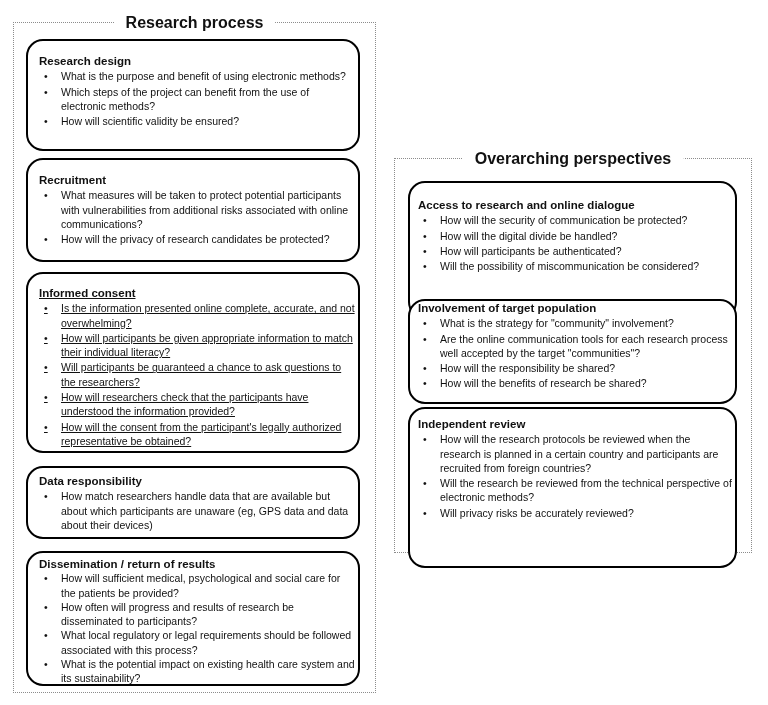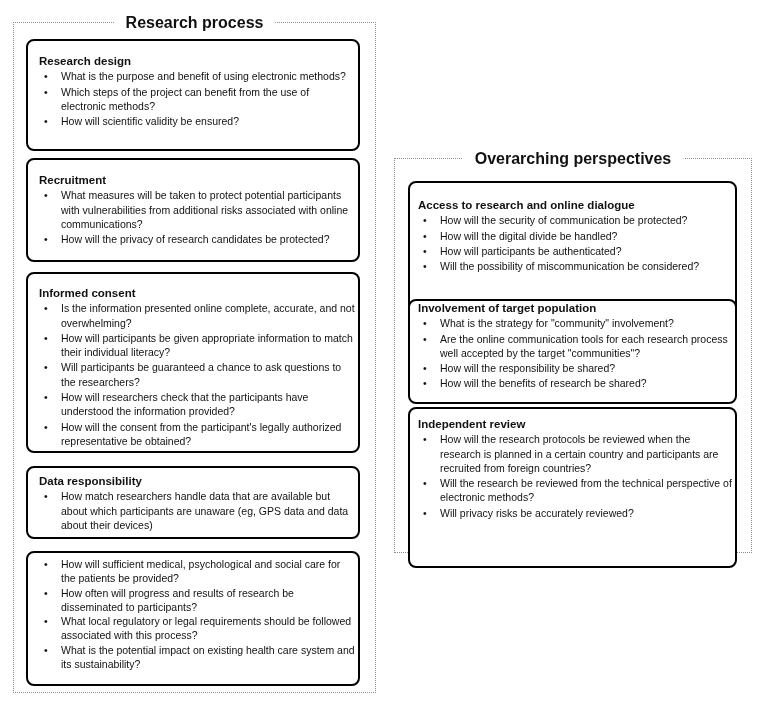--- a/index.html
+++ b/index.html
@@ -37,21 +37,21 @@
     font-weight: bold;
     line-height: 15px;
     white-space: nowrap;
     color: var(--text);
   }
   .panel-left  { left: 13px;  top: 22px;  width: 363px; height: 671px; }
   .panel-right { left: 394px; top: 158px; width: 358px; height: 395px; }
   .card {
     position: absolute;
     border: 2.5px solid var(--card_border);
-    border-radius: 8px;
+    border-radius: 17px;
     background: var(--background);
     overflow: hidden;
     padding-left: 11px;
     padding-right: 3px;
   }
   .panel-left  .card { left: 12px; width: 334px; }
   .panel-right .card { left: 13px; width: 329px; padding-left: 8px; padding-right: 2px; }
   .card-title {
     font-size: 11.5px;
     font-weight: bold;
@@ -106,21 +106,21 @@
             <span class="b">•</span>
             <span class="t">What measures will be taken to protect potential participants with vulnerabilities from additional risks associated with online communications?</span>
           </li>
         <li>
             <span class="b">•</span>
             <span class="t">How will the privacy of research candidates be protected?</span>
           </li>
       </ul>
     </div>
 
-    <div class="card" style="top:249px; height:181px; padding-top:12px;">
+    <div class="card" style="top:249px; height:181px; padding-top:12px;text-decoration:underline;">
       <div class="card-title">Informed consent</div>
       <ul class="bullets">
         <li>
             <span class="b">•</span>
             <span class="t">Is the information presented online complete, accurate, and not overwhelming?</span>
           </li>
         <li>
             <span class="b">•</span>
             <span class="t">How will participants be given appropriate information to match their individual literacy?</span>
           </li>
@@ -143,20 +143,21 @@
       <div class="card-title">Data responsibility</div>
       <ul class="bullets">
         <li>
             <span class="b">•</span>
             <span class="t">How match researchers handle data that are available but about which participants are unaware (eg, GPS data and data about their devices)</span>
           </li>
       </ul>
     </div>
 
     <div class="card tight" style="top:528px; height:135px; padding-top:4px;">
+      <div class="card-title">Dissemination / return of results</div>
       <ul class="bullets">
         <li>
             <span class="b">•</span>
             <span class="t">How will sufficient medical, psychological and social care for the patients be provided?</span>
           </li>
         <li>
             <span class="b">•</span>
             <span class="t">How often will progress and results of research be disseminated to participants?</span>
           </li>
         <li>

